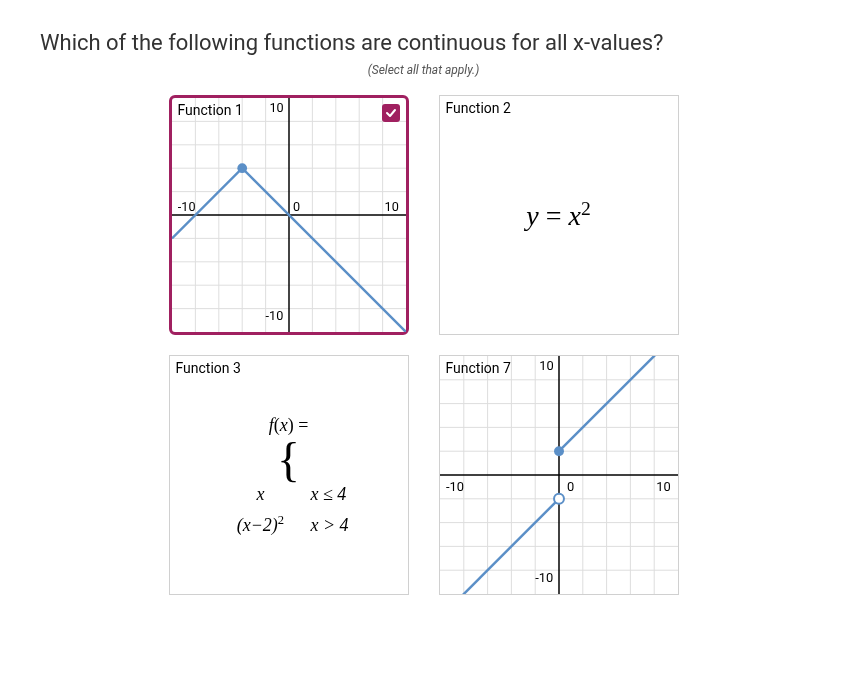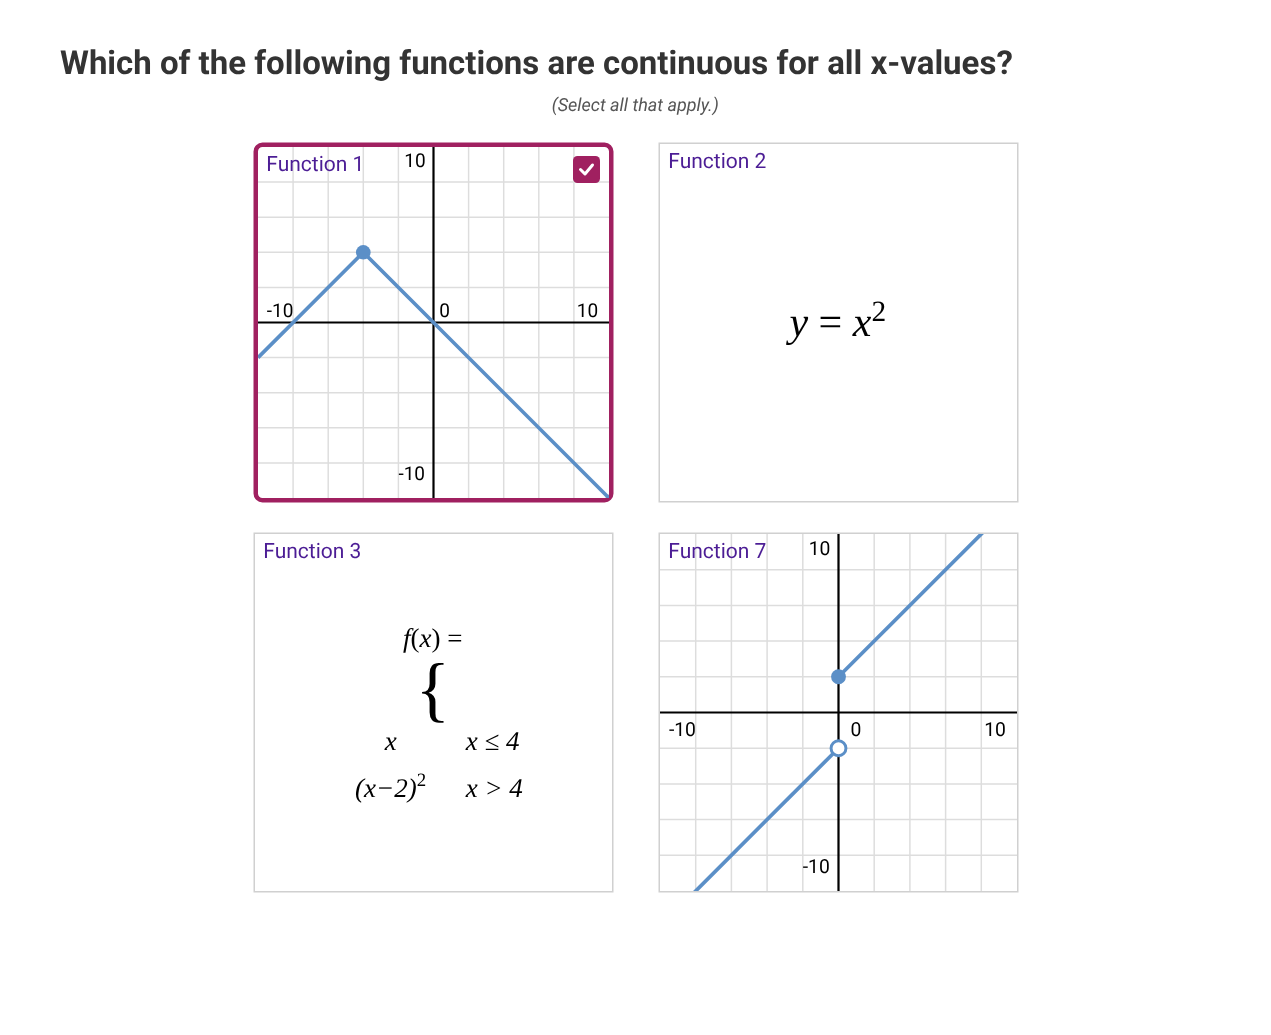--- a/index.html
+++ b/index.html
@@ -6,21 +6,21 @@
     font-family: -apple-system, BlinkMacSystemFont, "Segoe UI", Roboto, sans-serif;
     margin: 0;
     padding: 30px 40px;
     color: #333;
     background: #fff;
   }
   .question {
     font-size: 22px;
     color: #333;
     margin-bottom: 8px;
-    font-weight: 700;
+    font-weight: 400;
   }
   .instruction {
     text-align: center;
     font-style: italic;
     color: #555;
     font-size: 12px;
     margin-bottom: 18px;
   }
   .grid {
     display: grid;
@@ -53,21 +53,21 @@
     align-items: center;
     justify-content: center;
     z-index: 10;
   }
   .check svg { display: block; }
   .label {
     position: absolute;
     top: 4px;
     left: 6px;
     font-size: 14px;
-    color: #4c1d95;
+    color: #000000;
     z-index: 5;
   }
   .plot {
     position: absolute;
     inset: 0;
   }
   .formula-wrap {
     position: absolute;
     inset: 0;
     display: flex;

